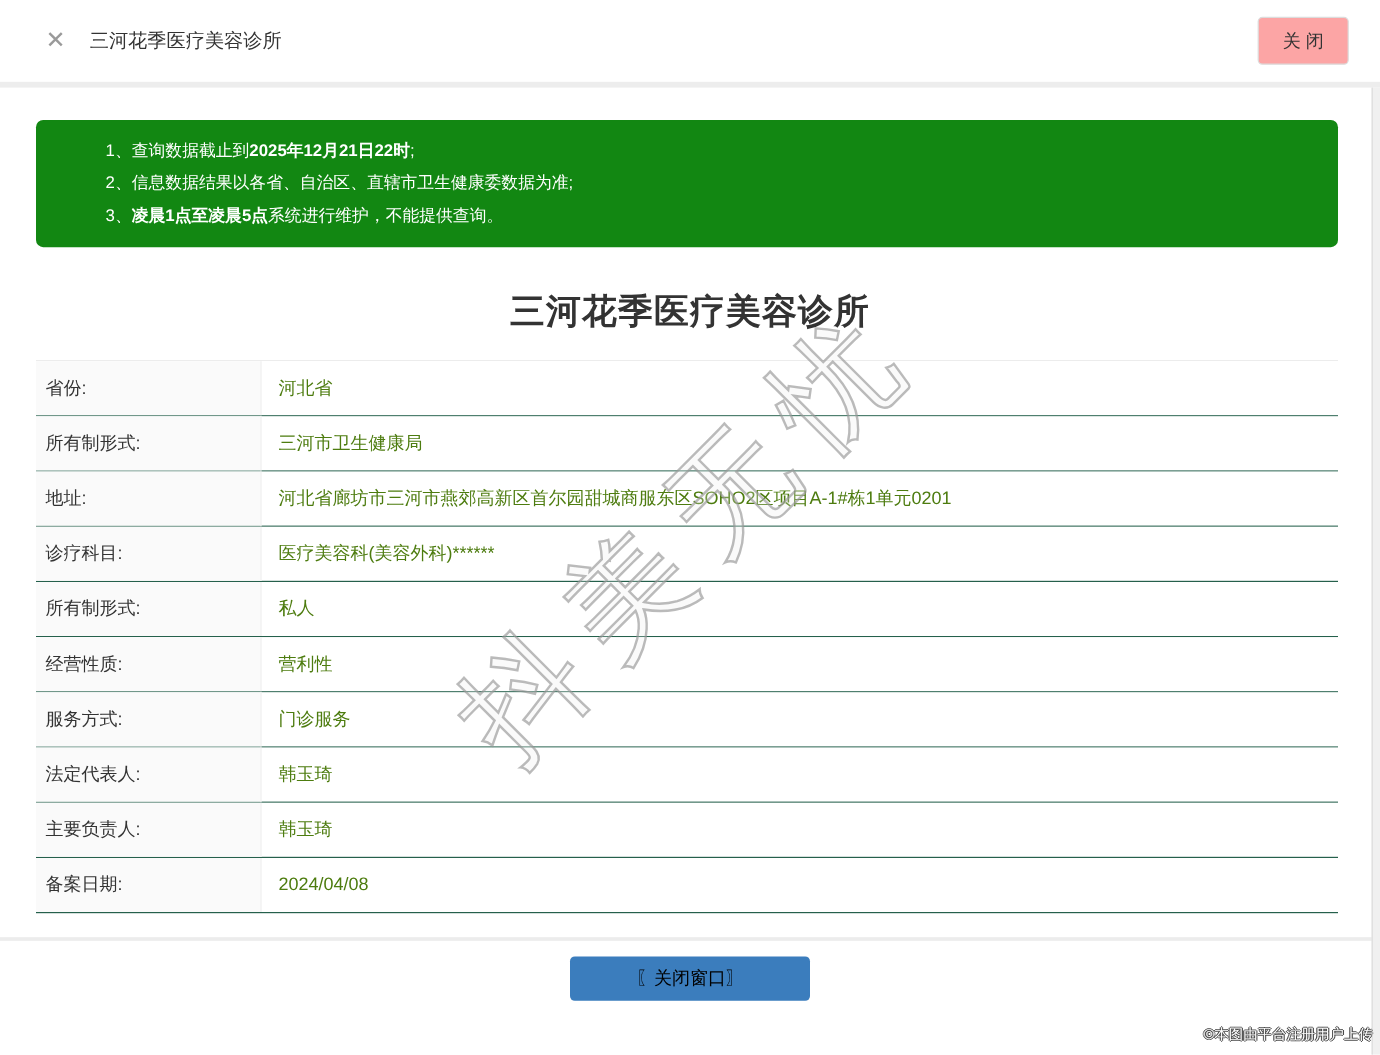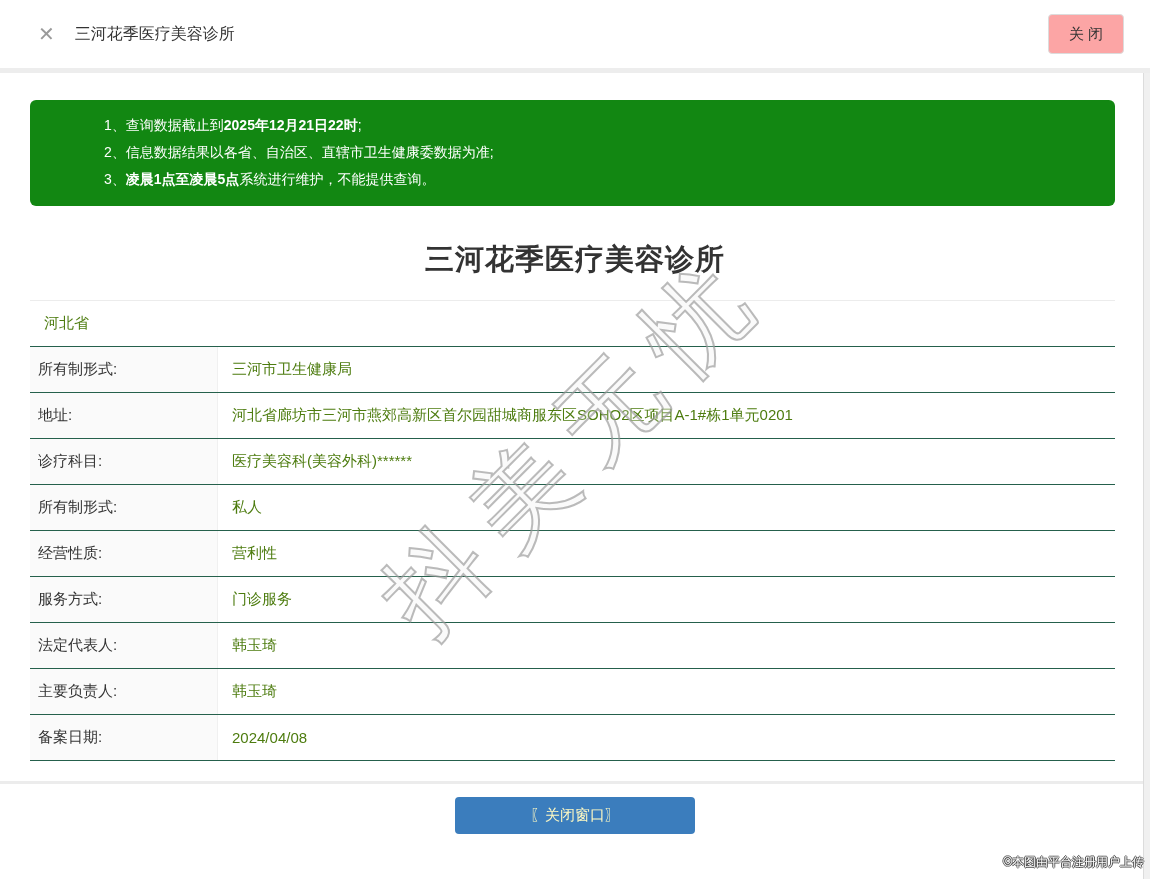--- a/index.html
+++ b/index.html
@@ -51,21 +51,21 @@
     align-items: center;
     justify-content: center;
     cursor: pointer;
   }
 
   
   .notice-box {
     margin: 27px 35px 0 30px;
     background: #128712;
     border-radius: 6px;
-    padding: 12px 0 13px 16px;
+    padding: 12px 0 13px 0;
     color: #fff;
     font-size: 14px;
   }
   .notice-line {
     padding-left: 58px;
     line-height: 27px;
   }
   .notice-line b { font-weight: bold; }
 
   
@@ -110,26 +110,26 @@
 
   
   .bottom-divider {
     margin-top: 20px;
     height: 3px;
     background: #ececec;
     width: 100%;
   }
   .close-window-btn {
     margin: 13px auto 0 auto;
-    width: 240px;
+    width: 200px;
     height: 37px;
     background: #3b7dbd;
     border: none;
     border-radius: 4px;
-    color: #fef9c3;
+    color: #000000;
     font-size: 15px;
     display: flex;
     align-items: center;
     justify-content: center;
     cursor: pointer;
   }
 
   
   .diagonal-watermark {
     position: absolute;
@@ -179,20 +179,21 @@
 <div class="notice-box">
   <div class="notice-line"><span>1、查询数据截止到</span><b>2025年12月21日22时</b><span>;</span></div>
   <div class="notice-line"><span>2、信息数据结果以各省、自治区、直辖市卫生健康委数据为准;</span><b></b><span></span></div>
   <div class="notice-line"><span>3、</span><b>凌晨1点至凌晨5点</b><span>系统进行维护，不能提供查询。</span></div>
 </div>
 
 <div class="page-title">三河花季医疗美容诊所</div>
 
 <div class="info-table">
   <div class="info-row">
+    <div class="info-label">省份:</div>
     <div class="info-value">河北省</div>
   </div>
 
   <div class="info-row">
     <div class="info-label">所有制形式:</div>
     <div class="info-value">三河市卫生健康局</div>
   </div>
 
 
   <div class="info-row">

